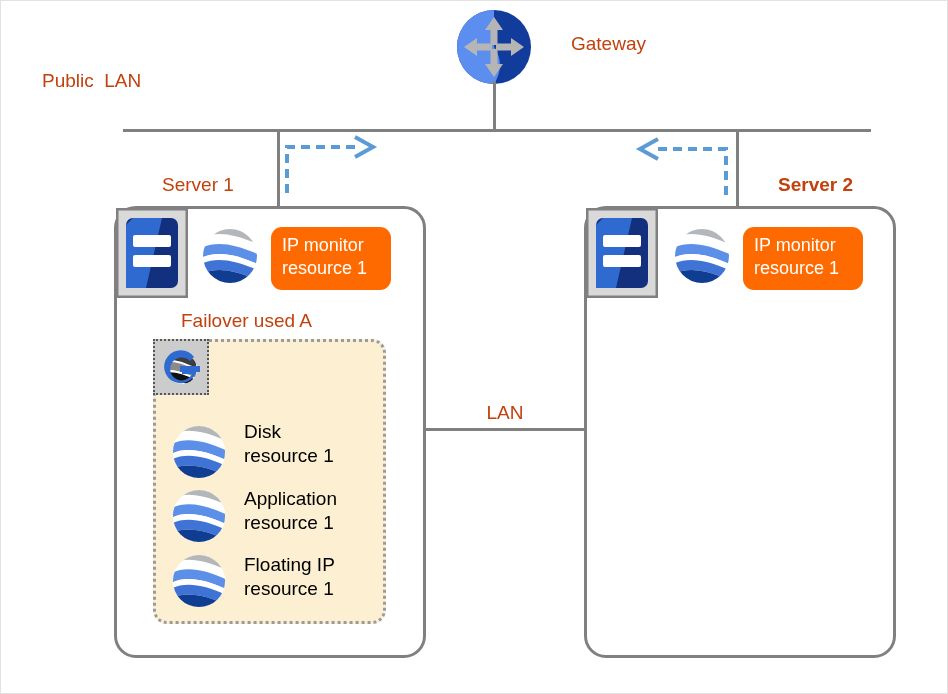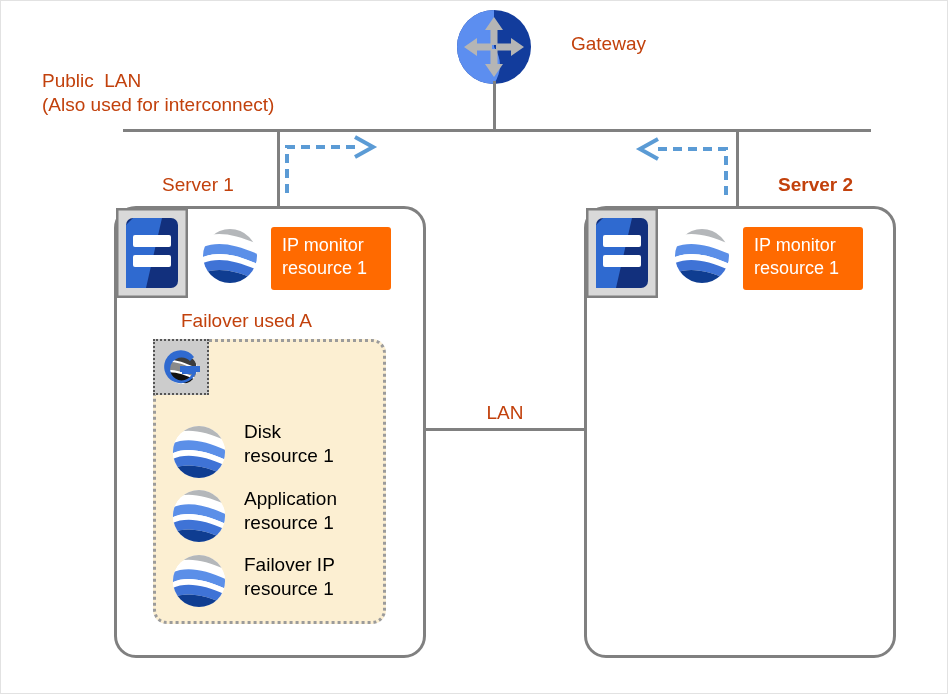--- a/index.html
+++ b/index.html
@@ -56,21 +56,21 @@
     background: #fcefd2;
     border: 3px dotted #9b9b9b;
     border-radius: 14px;
     box-sizing: border-box;
   }
 
   
   .badge {
     position: absolute;
     background: #ff6a00;
-    border-radius: 3px;
+    border-radius: 11px;
     color: #ffffff;
     font-size: 18px;
     line-height: 23px;
     padding: 7px 11px;
     box-sizing: border-box;
     white-space: pre;
   }
 
   
   .icon-wrap { position: absolute; }
@@ -109,21 +109,20 @@
 
       <path d="M68 38 L55 47 L55 41.5 L40 41.5 L40 34.5 L55 34.5 L55 29 Z" fill="#b5b5b5"></path>
     </svg>
   </div>
 
   <div class="label" style="left:570px; top:31px;">Gateway</div>
 
   <div class="vline" style="left:492px; top:80px; height:50px;"></div>
 
   <div class="label" style="left:41px; top:68px;">Public  LAN</div>
-  <div class="label" style="left:41px; top:92px;">(Also used for interconnect)</div>
 
   <div class="hline" style="left:122px; top:128px; width:748px;"></div>
 
   <div class="vline" style="left:276px; top:128px; height:80px;"></div>
   <div class="vline" style="left:735px; top:128px; height:80px;"></div>
 
   <div class="icon-wrap" style="left:278px; top:134px; width:100px; height:62px;">
     <svg width="100" height="62" viewBox="0 0 100 62">
       <path d="M8 58 L8 12 L78 12" fill="none" stroke="#5b9bd5" stroke-width="4" stroke-dasharray="9,6"></path>
       <path d="M76 2 L94 12 L76 22" fill="none" stroke="#5b9bd5" stroke-width="4" stroke-linejoin="miter"></path>
@@ -251,21 +250,21 @@
         <rect x="0" y="0" width="58" height="58" fill="#ffffff"></rect>
         <path d="M-5 14 C12 2 34 6 63 20 L63 0 C34 -12 12 -8 -5 2 Z" fill="#b4b7ba"></path>
         <path d="M-5 26 C12 14 34 18 63 32 L63 24 C34 10 12 6 -5 18 Z" fill="#ffffff"></path>
         <path d="M-5 34 C12 22 34 26 63 40 L63 30 C34 16 12 12 -5 24 Z" fill="#5b8fe8"></path>
         <path d="M-5 42 C12 30 34 34 63 48 L63 40 C34 26 12 22 -5 34 Z" fill="#ffffff"></path>
         <path d="M-5 50 C12 38 34 42 63 56 L63 46 C34 32 12 28 -5 40 Z" fill="#3f73d6"></path>
         <path d="M-5 64 C12 52 34 54 63 66 L63 56 C34 42 12 38 -5 50 Z" fill="#0f3d91"></path>
       </g>
     </svg>
   </div>
-  <div class="res-text" style="left:243px; top:552px;">Failover IP</div>
+  <div class="res-text" style="left:243px; top:552px;">Floating IP</div>
   <div class="res-text" style="left:243px; top:576px;">resource 1</div>
 
   <div class="server-box" style="left:583px; top:205px; width:312px; height:452px;"></div>
 
   <div class="icon-wrap" style="left:585px; top:207px; width:72px; height:90px;">
     <svg width="72" height="90" viewBox="0 0 72 90">
       <rect x="1" y="1" width="70" height="88" fill="#d9d9d9" stroke="#808080" stroke-width="3"></rect>
       <rect x="10" y="10" width="52" height="70" rx="7" fill="#12307d"></rect>
       <path d="M17 10 L46 10 L30 80 L10 80 L10 17 Z" fill="#2f6ad0"></path>
       <rect x="17" y="27" width="38" height="12" rx="2" fill="#ffffff"></rect>

